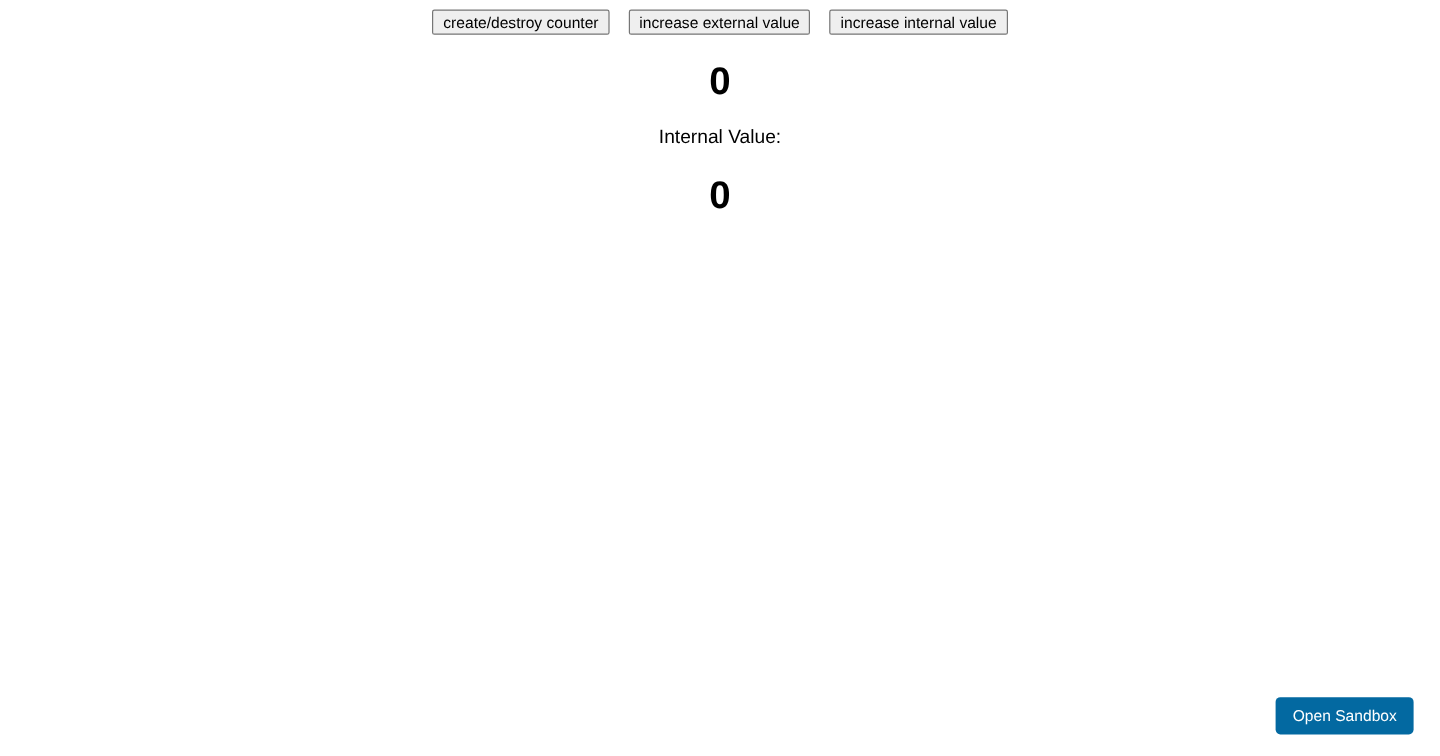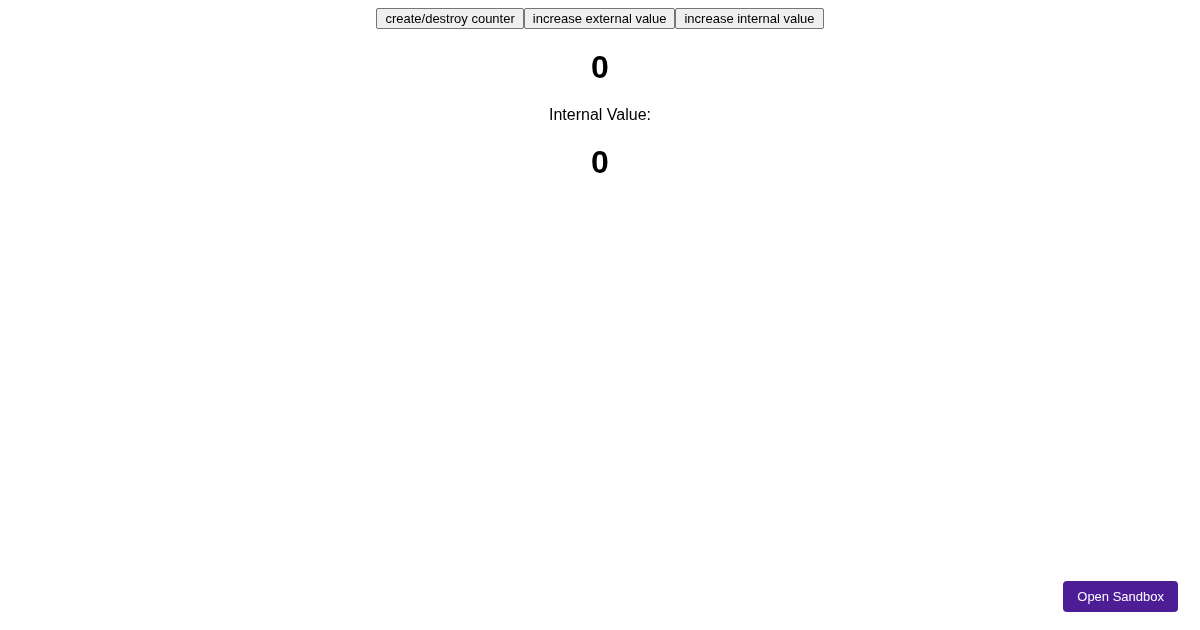--- a/index.html
+++ b/index.html
@@ -14,21 +14,21 @@
       height: 630px;
       position: relative;
     }
     .container {
       text-align: center;
       padding-top: 8px;
     }
     .button-row {
       display: flex;
       justify-content: center;
-      gap: 0;
+      gap: 16px;
       margin-bottom: 4px;
     }
     button.control {
       font-family: Arial, Helvetica, sans-serif;
       font-size: 13px;
       padding: 2px 8px;
       background: #efefef;
       border: 1px solid #767676;
       border-radius: 2px;
       cursor: pointer;
@@ -44,21 +44,21 @@
       font-size: 32px;
       font-weight: bold;
       color: #000;
       margin-top: 20px;
       margin-bottom: 20px;
     }
     .open-sandbox {
       position: absolute;
       bottom: 18px;
       right: 22px;
-      background: #4c1d95;
+      background: #0369a1;
       color: #ffffff;
       font-size: 13px;
       font-family: Arial, Helvetica, sans-serif;
       padding: 8px 14px;
       border: none;
       border-radius: 4px;
       cursor: pointer;
     }
   </style>
 </head>

